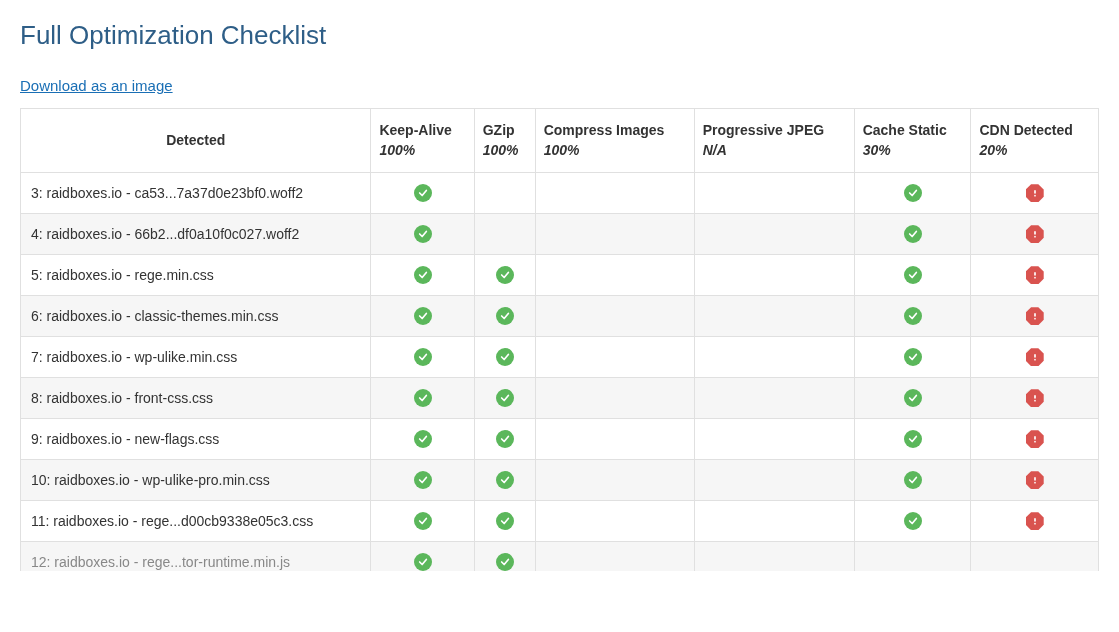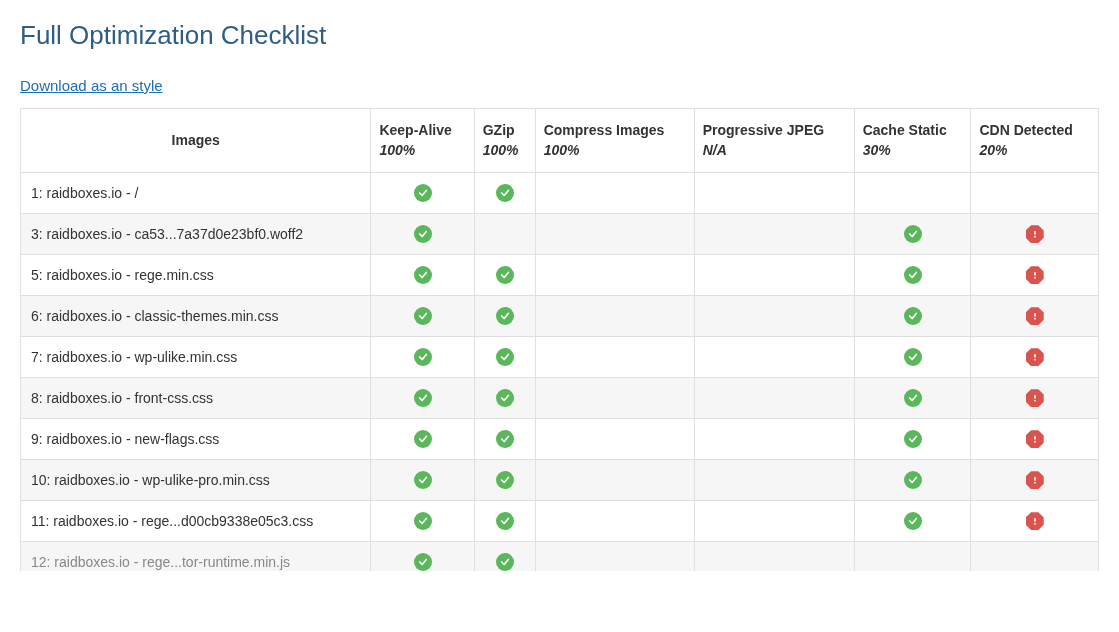--- a/index.html
+++ b/index.html
@@ -27,54 +27,59 @@
     .icon-check svg, .icon-warn svg, .icon-oct svg { width: 10px; height: 10px; }
     .th-sub { display: block; font-style: italic; }
     .partial-row td { padding-bottom: 0; border-bottom: none; color: #888; }
   </style>
 </head>
 <body>
 
 
 
 <h1>Full Optimization Checklist</h1>
-<a href="#" class="download-link">Download as an style</a>
+<a href="#" class="download-link">Download as an image</a>
 
 <table>
   <thead>
     <tr>
-      <th><span>Images</span></th>
+      <th><span>Detected</span></th>
       <th><span>Keep-Alive</span><span class="th-sub">100%</span></th>
       <th><span>GZip</span><span class="th-sub">100%</span></th>
       <th><span>Compress Images</span><span class="th-sub">100%</span></th>
       <th><span>Progressive JPEG</span><span class="th-sub">N/A</span></th>
       <th><span>Cache Static</span><span class="th-sub">30%</span></th>
       <th><span>CDN Detected</span><span class="th-sub">20%</span></th>
     </tr>
   </thead>
   <tbody id="tbody">
       <tr>
-        <td>1: raidboxes.io - /</td>
-        <td><span class="icon-check">
-            <svg viewBox="0 0 12 12">
-              <path d="M2 6 L5 9 L10 3" stroke="#fff" stroke-width="2" fill="none" stroke-linecap="round" stroke-linejoin="round"></path>
-            </svg>
-          </span></td>
-        <td><span class="icon-check">
-            <svg viewBox="0 0 12 12">
-              <path d="M2 6 L5 9 L10 3" stroke="#fff" stroke-width="2" fill="none" stroke-linecap="round" stroke-linejoin="round"></path>
-            </svg>
-          </span></td>
-        <td></td>
-        <td></td>
-        <td></td>
-        <td></td>
-      </tr>
-      <tr>
         <td>3: raidboxes.io - ca53...7a37d0e23bf0.woff2</td>
+        <td><span class="icon-check">
+            <svg viewBox="0 0 12 12">
+              <path d="M2 6 L5 9 L10 3" stroke="#fff" stroke-width="2" fill="none" stroke-linecap="round" stroke-linejoin="round"></path>
+            </svg>
+          </span></td>
+        <td></td>
+        <td></td>
+        <td></td>
+        <td><span class="icon-check">
+            <svg viewBox="0 0 12 12">
+              <path d="M2 6 L5 9 L10 3" stroke="#fff" stroke-width="2" fill="none" stroke-linecap="round" stroke-linejoin="round"></path>
+            </svg>
+          </span></td>
+        <td><span class="icon-oct">
+            <svg viewBox="0 0 12 12">
+              <rect x="5" y="2.5" width="2" height="4.5" fill="#fff" rx="1"></rect>
+              <rect x="5" y="8.2" width="2" height="2" fill="#fff" rx="1"></rect>
+            </svg>
+          </span></td>
+      </tr>
+      <tr>
+        <td>4: raidboxes.io - 66b2...df0a10f0c027.woff2</td>
         <td><span class="icon-check">
             <svg viewBox="0 0 12 12">
               <path d="M2 6 L5 9 L10 3" stroke="#fff" stroke-width="2" fill="none" stroke-linecap="round" stroke-linejoin="round"></path>
             </svg>
           </span></td>
         <td></td>
         <td></td>
         <td></td>
         <td><span class="icon-check">
             <svg viewBox="0 0 12 12">

